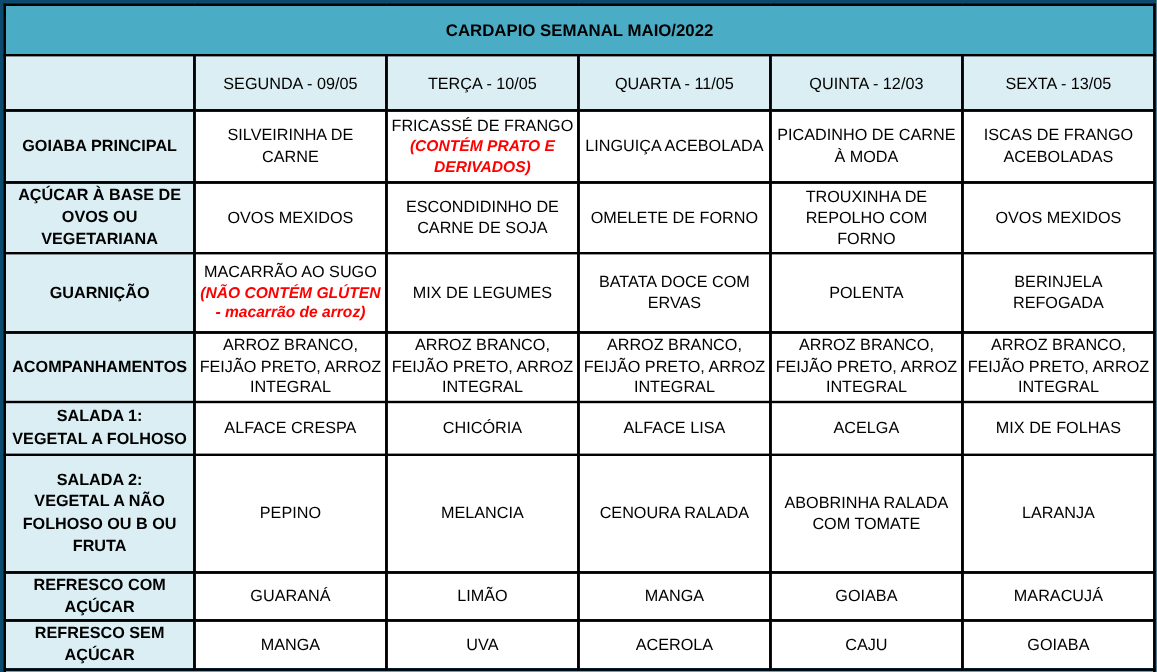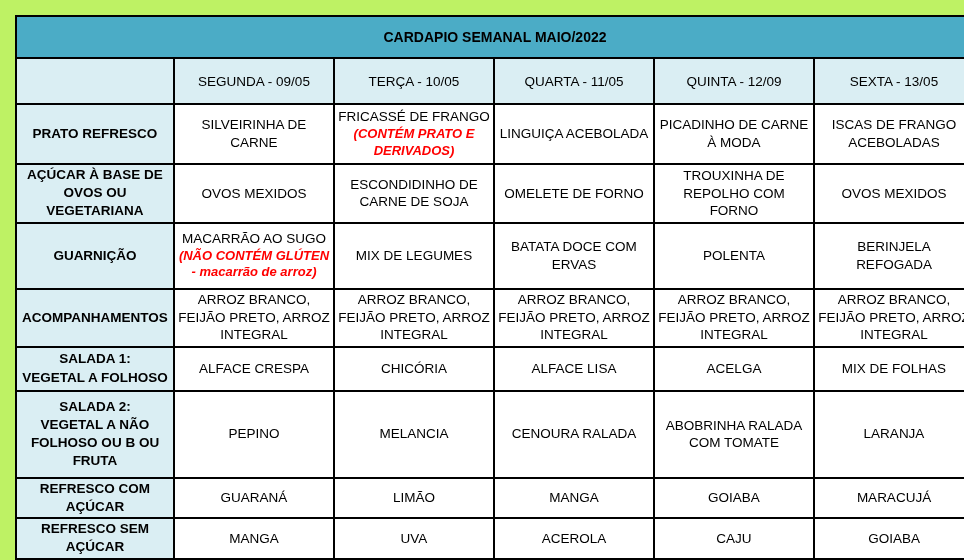--- a/index.html
+++ b/index.html
@@ -6,22 +6,22 @@
     margin: 0;
     padding: 0;
     background: #ffffff;
     font-family: "Liberation Sans", "DejaVu Sans", sans-serif;
     color: #000000;
   }
   .page {
     width: 964px;
     height: 560px;
     box-sizing: border-box;
-    padding: 15px;
-    background: #bef264;
+    padding: 3px;
+    background: #0c4a6e;
   }
   table.menu {
     border-collapse: collapse;
     table-layout: fixed;
     width: 958px;
   }
   table.menu th, table.menu td {
     border: 2px solid #000000;
     padding: 1px 3px;
     text-align: center;
@@ -57,21 +57,21 @@
     color: var(--note-red, #FF0000);
     font-weight: bold;
     font-style: italic;
     font-size: 13px;
   }
   tbody tr:nth-child(1) { height: 60px; }
   tbody tr:nth-child(2) { height: 50px; }
   tbody tr:nth-child(3) { height: 66px; }
   tbody tr:nth-child(4) { height: 58px; }
   tbody tr:nth-child(5) { height: 44px; }
-  tbody tr:nth-child(6) { height: 87px; }
+  tbody tr:nth-child(6) { height: 98px; }
   tbody tr:nth-child(7) { height: 31px; }
   tbody tr:nth-child(8) { height: 30px; }
   tfoot td {
     background: var(--band, #4BACC6);
     font-weight: bold;
     font-size: 14px;
     height: 22px;
   }
 </style>
 </head>
@@ -89,27 +89,27 @@
     </colgroup>
     <thead>
       <tr class="title-row">
         <th colspan="6">CARDAPIO SEMANAL MAIO/2022</th>
       </tr>
       <tr class="days-row" id="days-row">
         <th></th>
       <th>SEGUNDA - 09/05</th>
           <th>TERÇA - 10/05</th>
           <th>QUARTA - 11/05</th>
-          <th>QUINTA - 12/09</th>
+          <th>QUINTA - 12/03</th>
           <th>SEXTA - 13/05</th>
         </tr>
     </thead>
     <tbody id="menu-body">
         <tr>
-          <th class="row-label">PRATO REFRESCO</th>
+          <th class="row-label">GOIABA PRINCIPAL</th>
           <td class="menu-cell"><span>SILVEIRINHA DE CARNE</span></td>
           <td class="menu-cell"><span>FRICASSÉ DE FRANGO</span><span class="note">(CONTÉM PRATO E DERIVADOS)</span></td>
           <td class="menu-cell"><span>LINGUIÇA ACEBOLADA</span></td>
           <td class="menu-cell"><span>PICADINHO DE CARNE À MODA</span></td>
           <td class="menu-cell"><span>ISCAS DE FRANGO ACEBOLADAS</span></td>
         </tr>
         <tr>
           <th class="row-label">AÇÚCAR À BASE DE OVOS OU VEGETARIANA</th>
           <td class="menu-cell"><span>OVOS MEXIDOS</span></td>
           <td class="menu-cell"><span>ESCONDIDINHO DE CARNE DE SOJA</span></td>

